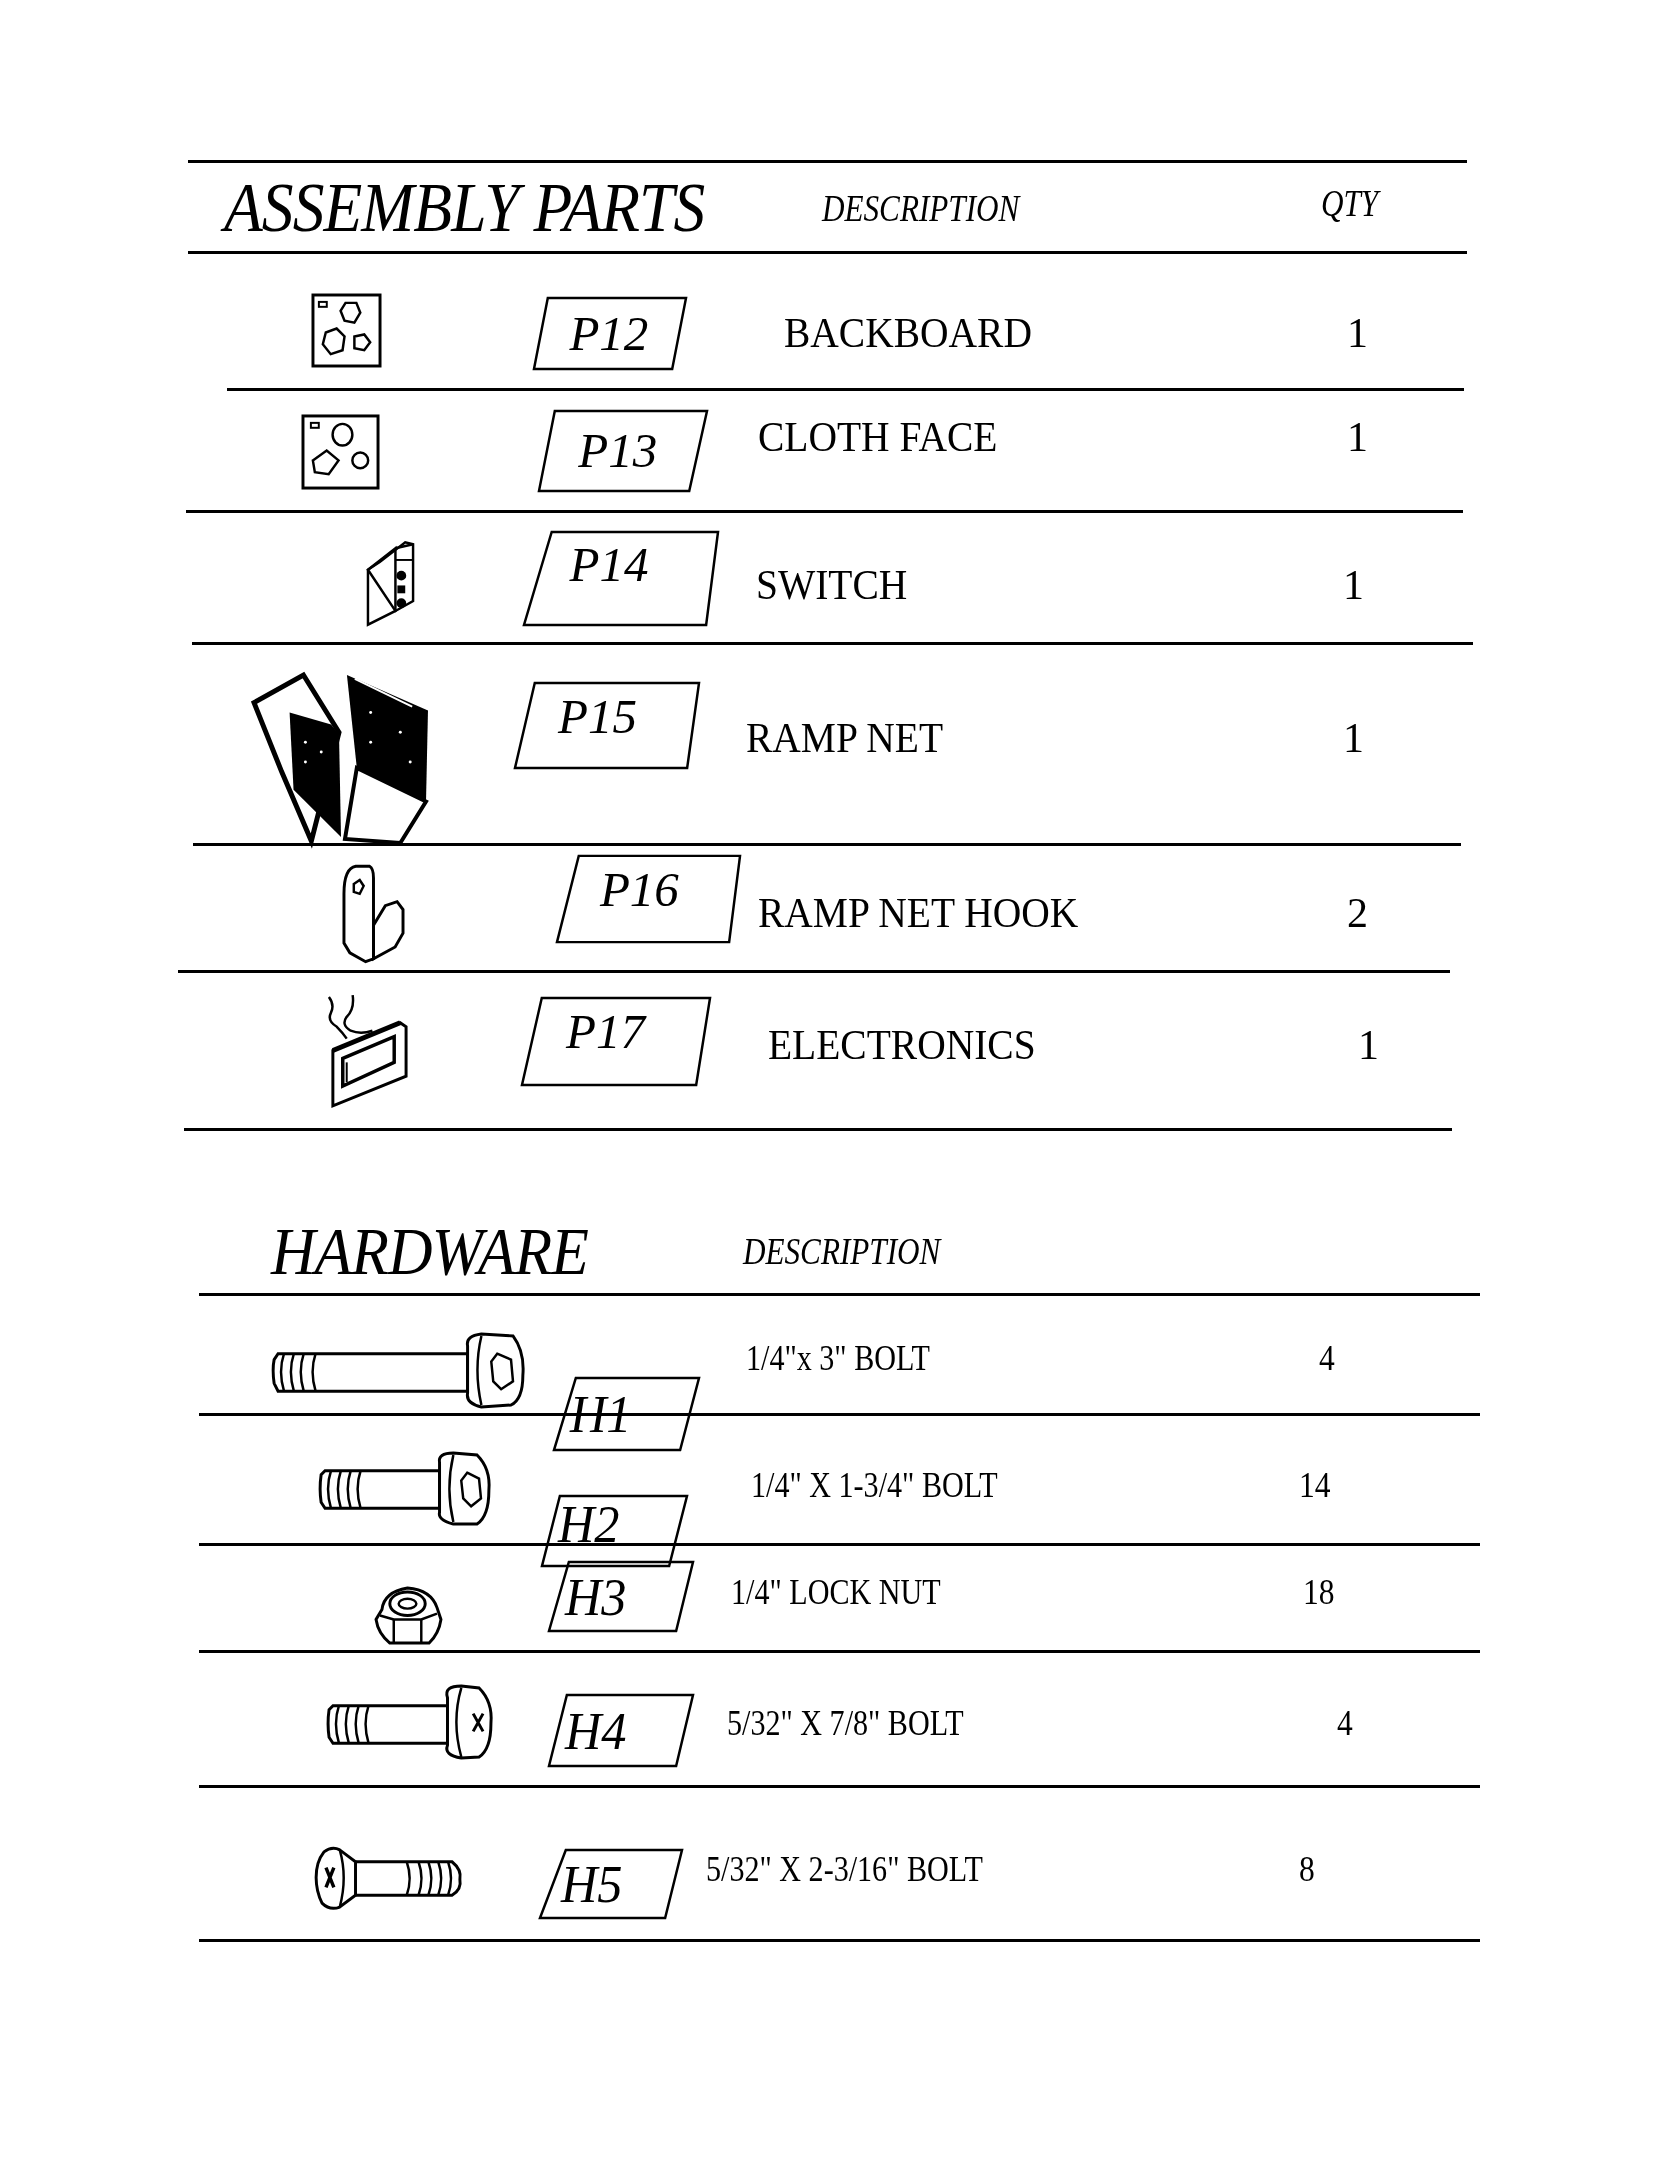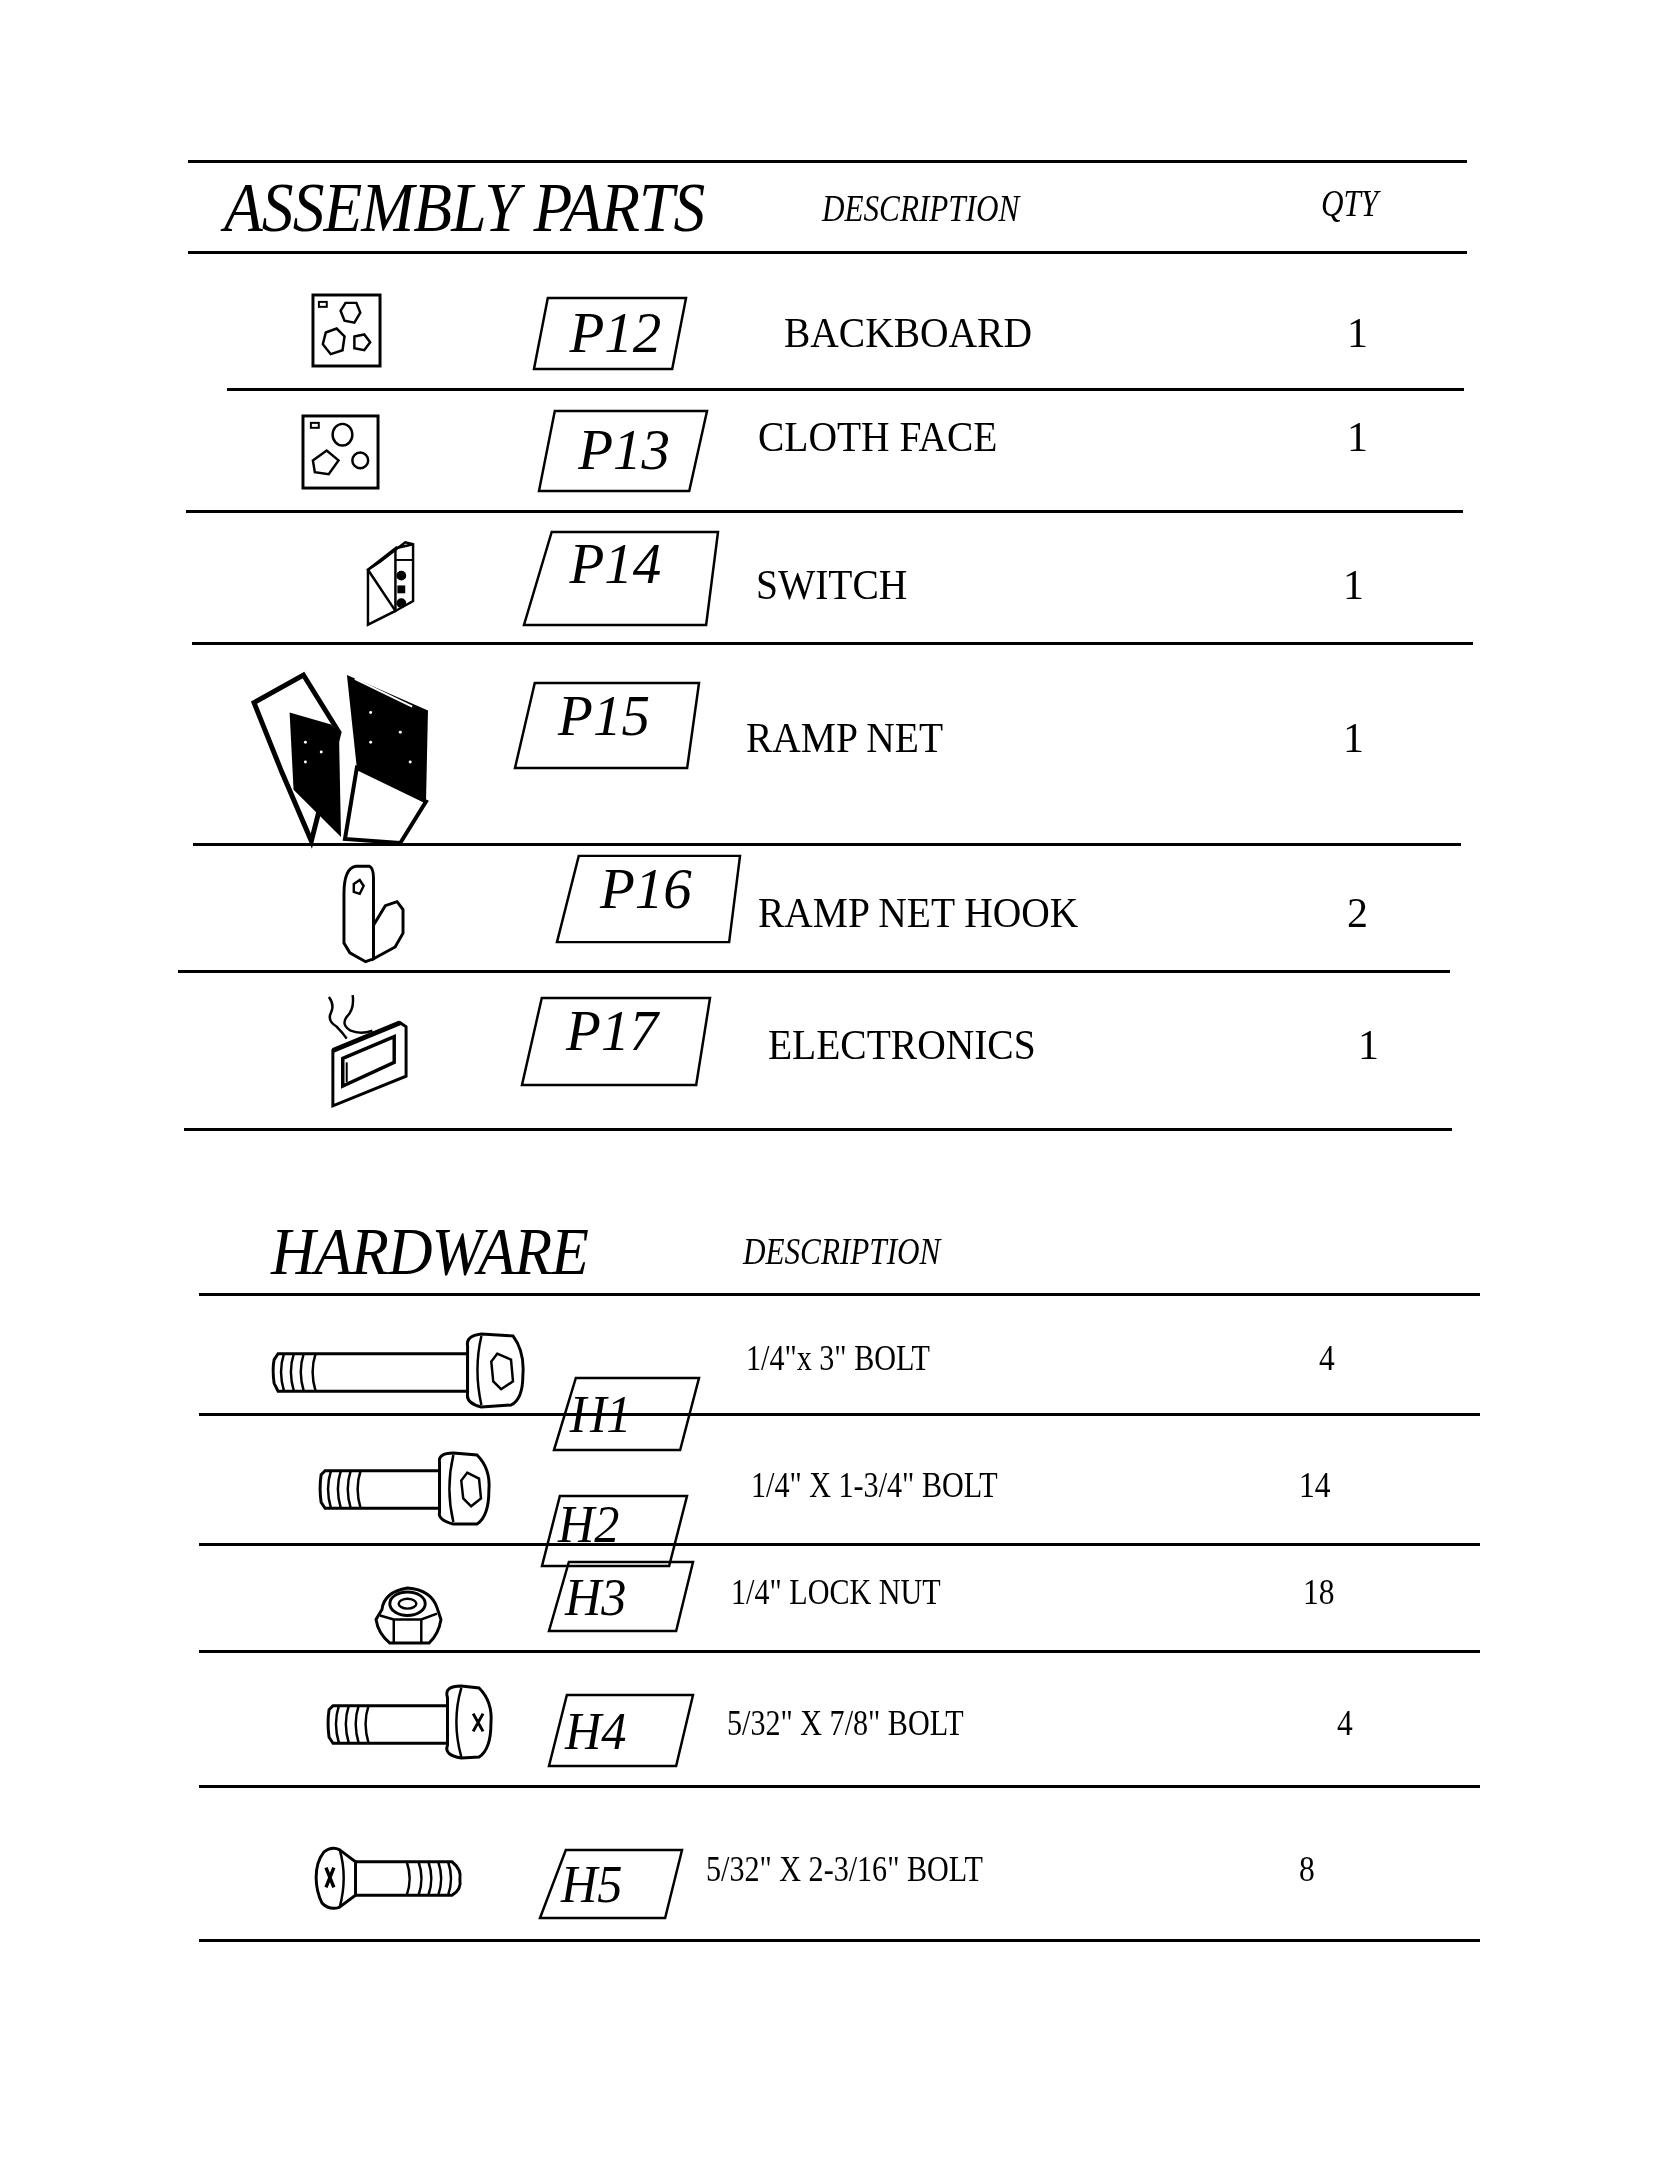--- a/index.html
+++ b/index.html
@@ -8,21 +8,21 @@
   .hline { position:absolute; height:3px; background:#000; }
   .title { position:absolute; font-style:italic; font-size:69px; line-height:1; white-space:nowrap; letter-spacing:-1px; transform:scaleX(0.92); transform-origin:left center; }
   .colhead { position:absolute; font-style:italic; font-size:38px; line-height:1; white-space:nowrap; transform:scaleX(0.82); transform-origin:left center; }
   .desc-lg { position:absolute; font-size:42px; line-height:1; white-space:nowrap; transform:translateY(-50%) scaleX(0.94); transform-origin:left center; }
   .desc-sm { position:absolute; font-size:35px; line-height:1; white-space:nowrap; transform:translateY(-50%) scaleX(0.86); transform-origin:left center; }
   .qty-lg { position:absolute; font-size:42px; line-height:1; transform:translateY(-50%); }
   .qty-sm { position:absolute; font-size:35px; line-height:1; transform:translateY(-50%) scaleX(0.9); transform-origin:left center; }
   .badge { position:absolute; }
   .badge svg { position:absolute; left:0; top:0; width:100%; height:100%; overflow:visible; }
   .badge .blabel { position:absolute; font-style:italic; line-height:1; white-space:nowrap; }
-  .badge-p .blabel { font-size:57px; left:24%; top:50%; transform:translateY(-52%); }
+  .badge-p .blabel { font-size:49px; left:24%; top:50%; transform:translateY(-52%); }
   .badge-h .blabel { font-size:53px; left:12%; top:50%; transform:translateY(-50%) scaleX(0.95); transform-origin:left center; }
   .icon svg { width:100%; height:100%; overflow:visible; }
 </style>
 </head>
 <body>
 
 <div>
   <div class="hline" style="left:188px; top:160px; width:1279px;"></div>
   <div class="title" style="left:224px; top:174px;">ASSEMBLY PARTS</div>
   <div class="colhead" style="left:822px; top:189px;">DESCRIPTION</div>

